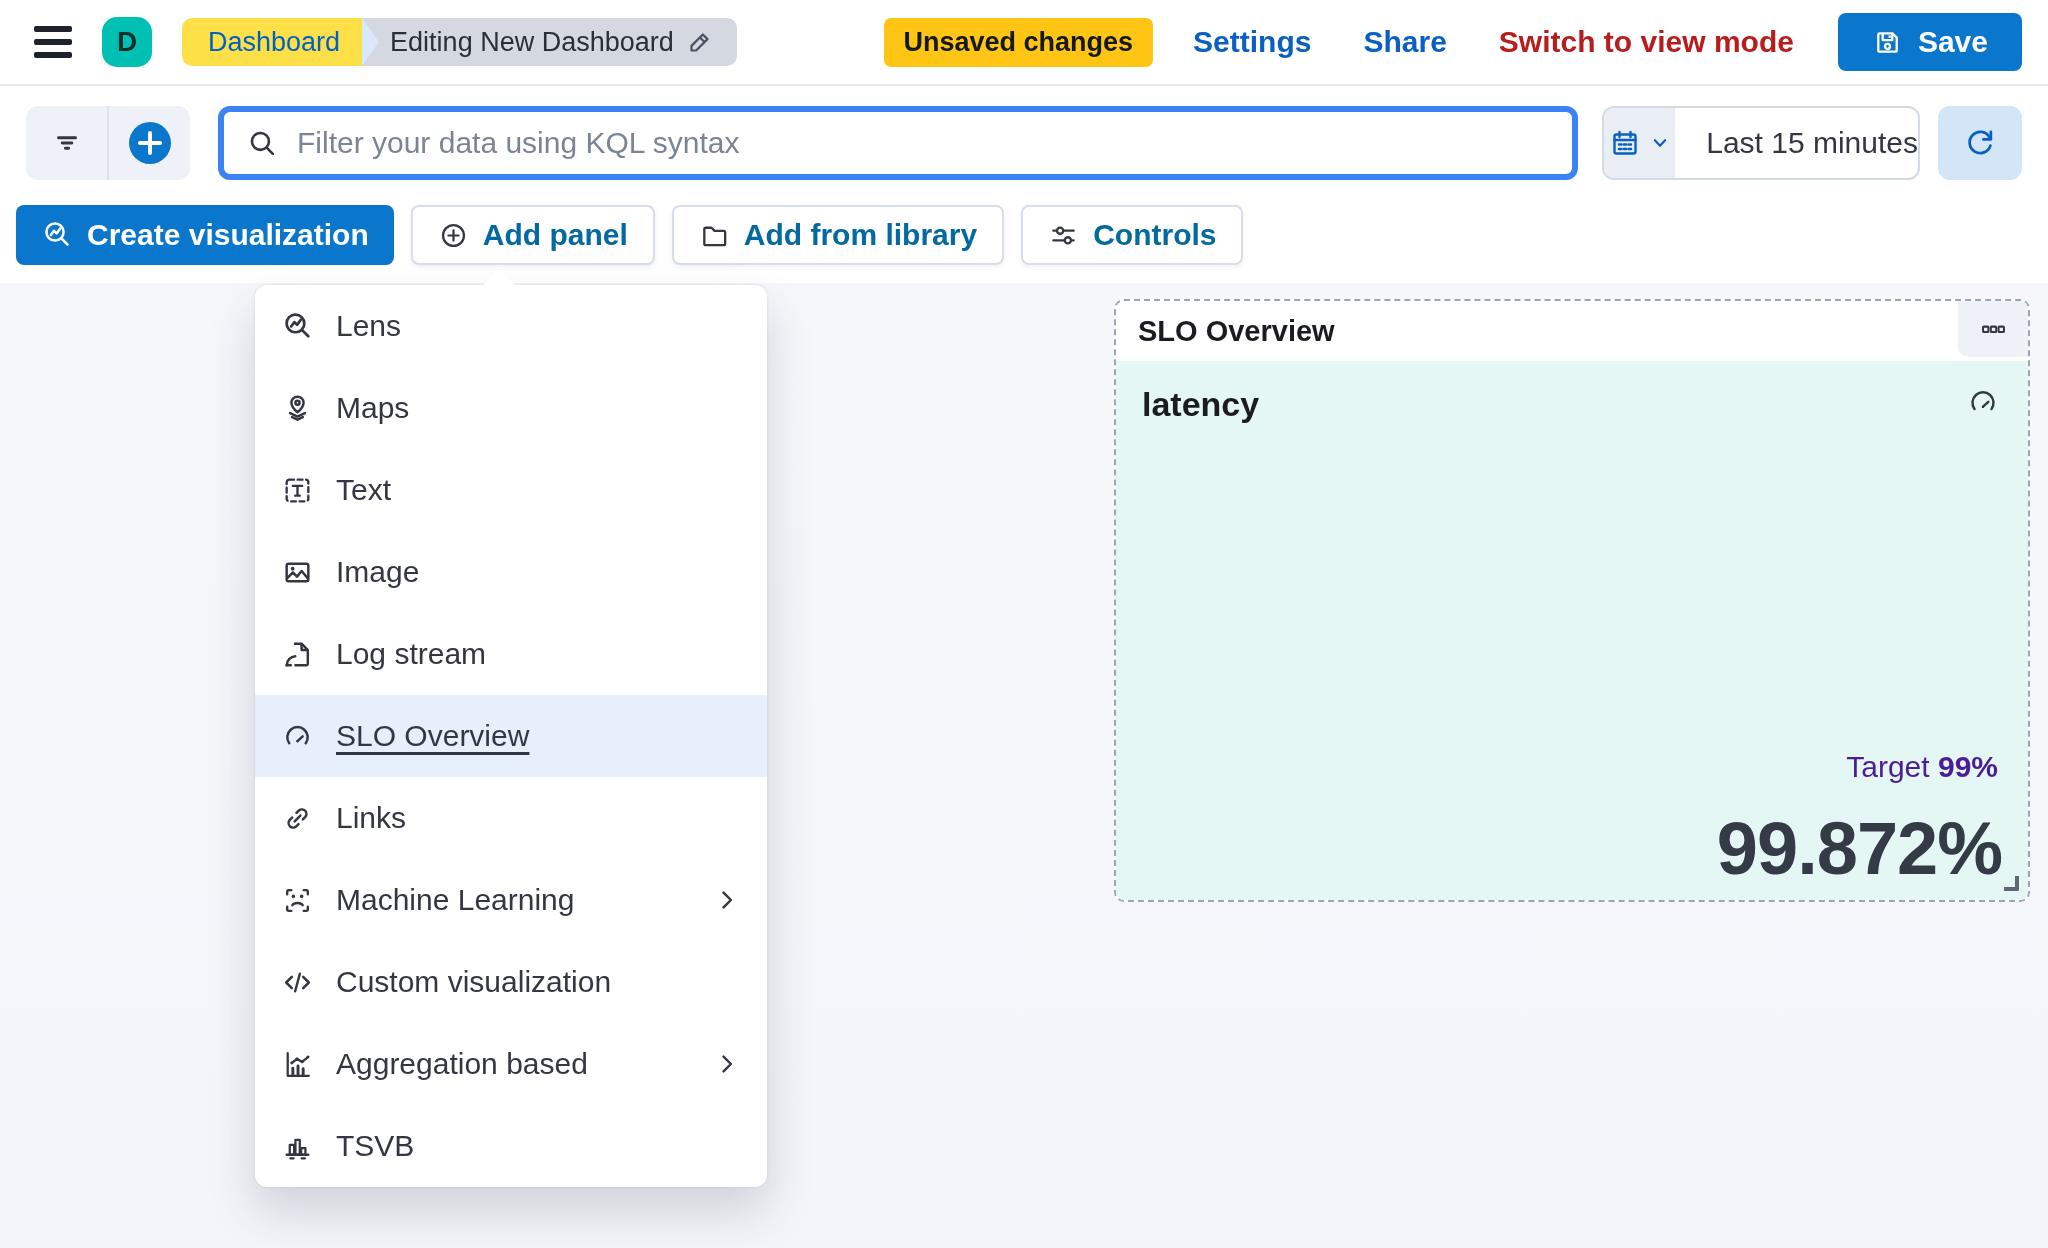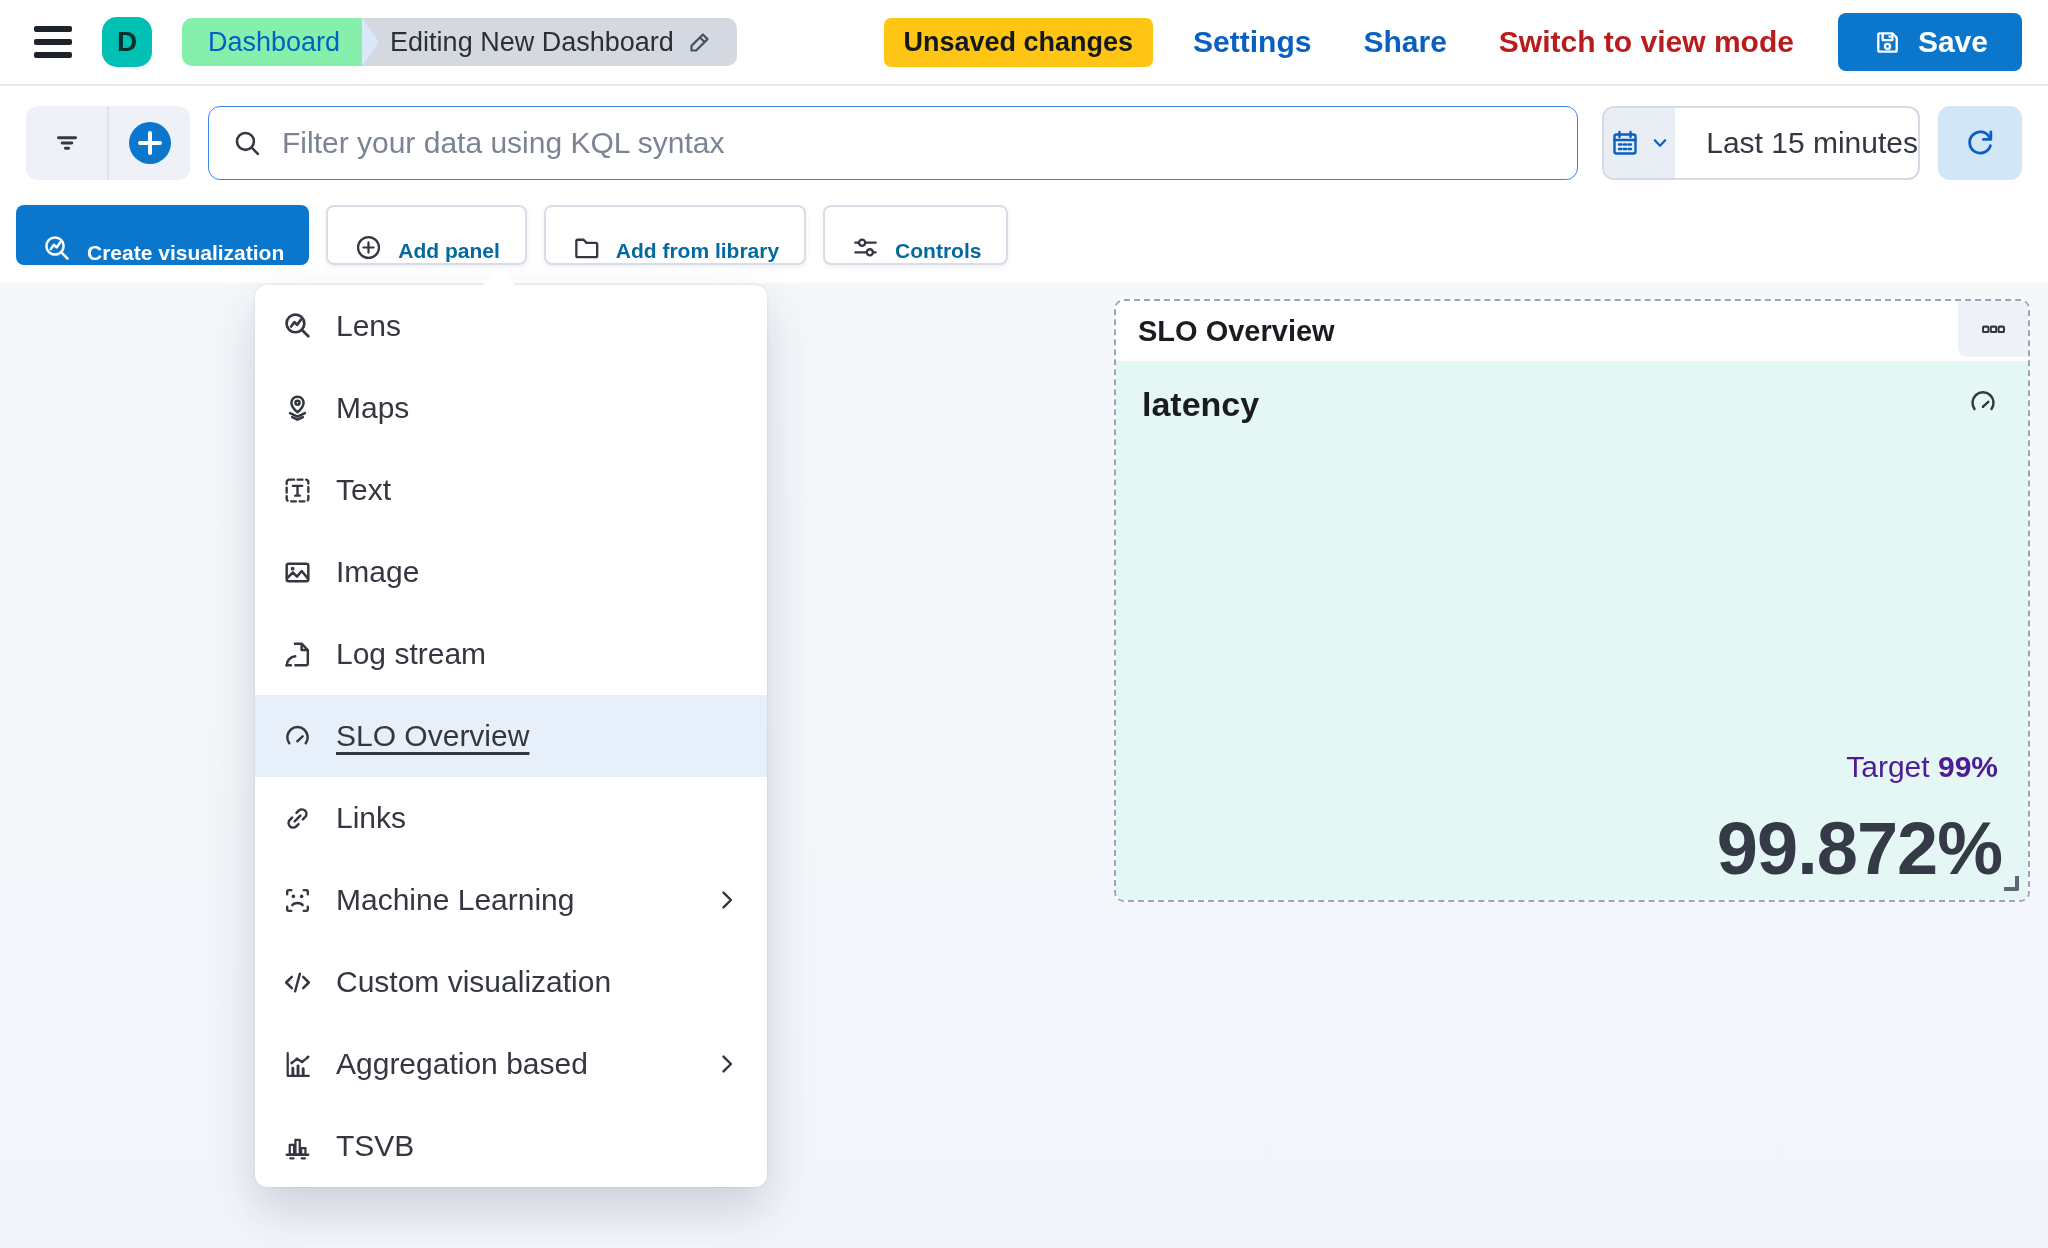--- a/index.html
+++ b/index.html
@@ -20,21 +20,21 @@
   .hamburger { width:38px; height:32px; display:flex; flex-direction:column; justify-content:space-between; cursor:pointer; margin-left:8px; }
   .hamburger span { display:block; height:6px; border-radius:2px; background:#1d222b; }
   .avatar {
     width:50px; height:50px; border-radius:15px; background:#00bfb3;
     display:flex; align-items:center; justify-content:center;
     font-size:28px; font-weight:700; color:#06302b; margin-left:30px;
   }
   .crumbs { display:flex; align-items:center; margin-left:30px; }
   .crumb-first {
     position:relative; height:48px; display:flex; align-items:center;
-    background:#86efac; color:#0061c5; font-size:27px; padding:0 22px 0 26px;
+    background:#fde047; color:#0061c5; font-size:27px; padding:0 22px 0 26px;
     border-radius:10px 0 0 10px; z-index:2;
   }
   .crumb-first::after {
     content:""; position:absolute; right:-17px; top:0;
     border-top:24px solid transparent; border-bottom:24px solid transparent;
     border-left:17px solid #d9e8fa;
   }
   .crumb-last {
     height:48px; display:flex; align-items:center; gap:12px;
     background:#d4d8e0; color:#2b2f36; font-size:27px;
@@ -66,22 +66,22 @@
   .filter-cell + .filter-cell { border-left:2px solid #dde3ed; }
   .plus-circle {
     width:42px; height:42px; border-radius:50%; background:#0b77cc; position:relative;
   }
   .plus-circle::before, .plus-circle::after {
     content:""; position:absolute; background:#fff; border-radius:2px;
   }
   .plus-circle::before { left:50%; top:9px; bottom:9px; width:4px; transform:translateX(-50%); }
   .plus-circle::after  { top:50%; left:9px; right:9px; height:4px; transform:translateY(-50%); }
   .kql-box {
-    flex:1; background:#fff; border:1px solid #3b82f6; border-radius:12px;
-    display:flex; align-items:center; padding:0 22px; gap:18px;
+    flex:1; background:#fff; border:6px solid #3b82f6; border-radius:12px;
+    display:flex; align-items:center; padding:0 22px; gap:18px;margin-left:10px;
   }
   .kql {
     flex:1; border:none; outline:none; font-size:30px; color:#343741;
     font-family:inherit; background:transparent;
   }
   .kql::placeholder { color:#7b8494; opacity:1; }
   .datepicker {
     width:318px; border:2px solid #d3dae6; border-radius:12px; overflow:hidden;
     display:flex; align-items:stretch; background:#fff; margin-left:6px;gap:31px;
   }
@@ -93,22 +93,22 @@
     width:84px; background:#d2e6f7; border:none; border-radius:12px; margin-left:0;
     display:flex; align-items:center; justify-content:center; cursor:pointer;
   }
 
   
   .toolbar {
     position:absolute; top:205px; left:0; right:0; height:60px;
     display:flex; align-items:stretch; padding:0 16px; gap:17px; z-index:25;
   }
   .btn {
-    display:flex; align-items:flex-end; gap:14px; padding:0 25px;
-    border-radius:8px; font-size:21px; font-weight:700; font-family:inherit; cursor:pointer; white-space:nowrap;
+    display:flex; align-items:center; gap:14px; padding:0 25px;
+    border-radius:8px; font-size:30px; font-weight:700; font-family:inherit; cursor:pointer; white-space:nowrap;
   }
   .btn.primary { background:#0b77cc; border:none; color:#fff; }
   .btn.empty {
     background:#fff; border:2px solid #d8dee9; color:#0369a1;
     box-shadow:0 2px 5px rgba(60,70,90,0.08);
   }
 
   
   .canvas {
     position:absolute; top:283px; left:0; right:0; bottom:0;

